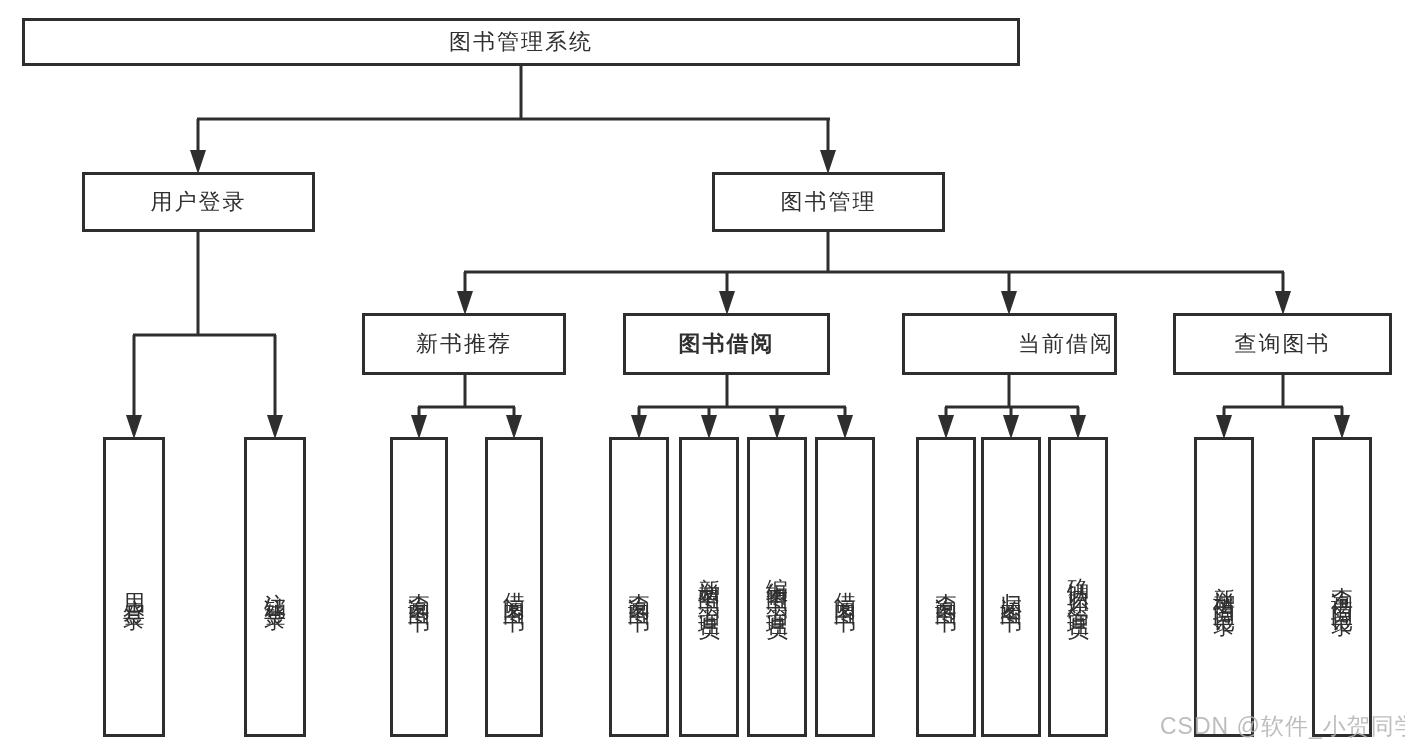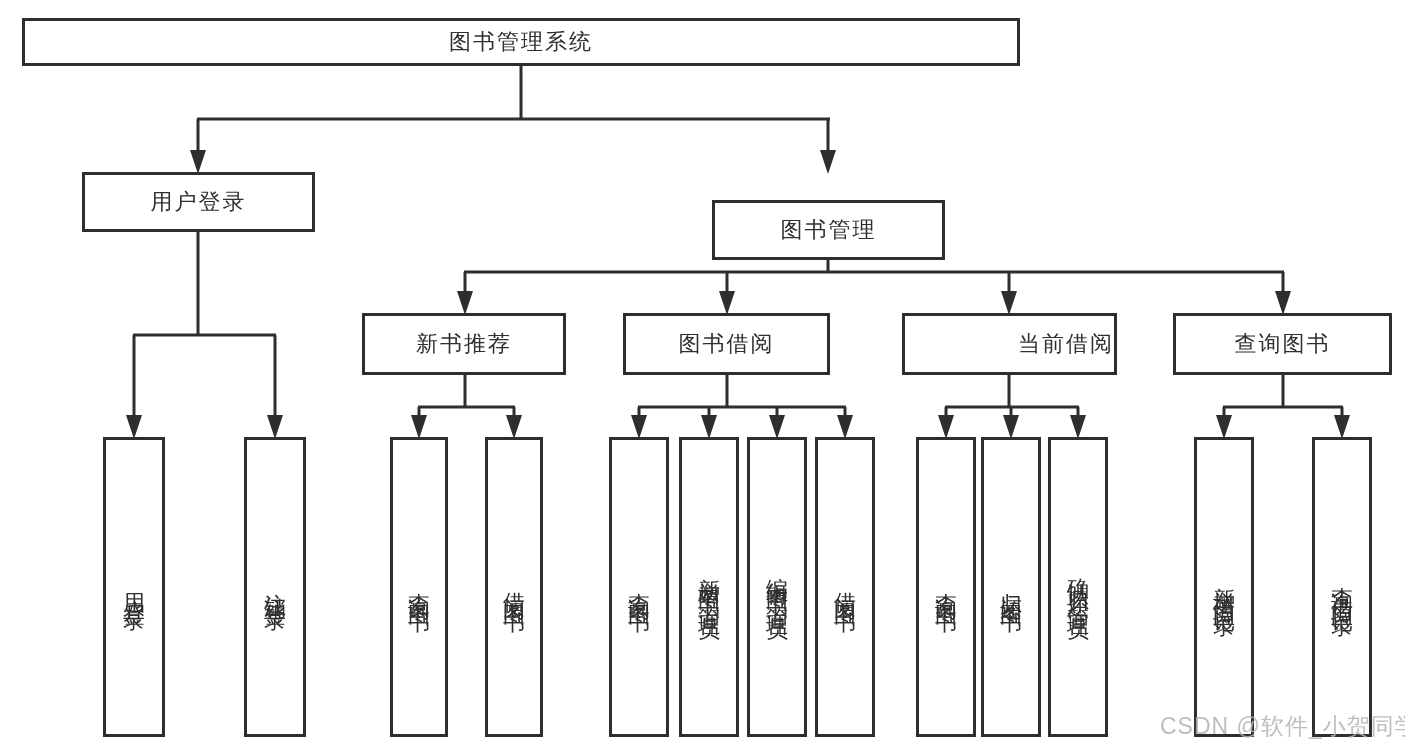--- a/index.html
+++ b/index.html
@@ -15,23 +15,23 @@
     color:#2f2f2f;
   }
   .h-node{font-size:22px;letter-spacing:2px;}
   .v-node span{
     writing-mode:vertical-rl;text-orientation:mixed;
     font-size:22px;letter-spacing:6px;line-height:1.1;
   }
   
   [data-name="node-root"]            {left:22px;  top:18px;  width:998px; height:48px;}
   [data-name="node-user-login"]      {left:82px;  top:172px; width:233px; height:60px;}
-  [data-name="node-book-management"] {left:712px; top:172px; width:233px; height:60px;margin-top:28px;}
+  [data-name="node-book-management"] {left:712px; top:172px; width:233px; height:60px;}
   [data-name="node-new-book-recommend"]{left:362px;top:313px;width:204px; height:62px;justify-content:center;}
-  [data-name="node-book-borrow"]     {left:623px; top:313px; width:207px; height:62px;}
+  [data-name="node-book-borrow"]     {left:623px; top:313px; width:207px; height:62px;font-weight:bold;}
   [data-name="node-current-borrow"]  {left:902px; top:313px; width:215px; height:62px;justify-content:flex-end;}
   [data-name="node-borrow-records"]  {left:1173px;top:313px; width:219px; height:62px;}
   [data-name="leaf-user-login"]      {left:103px; top:437px; width:62px;  height:300px;}
   [data-name="leaf-logout"]          {left:244px; top:437px; width:62px;  height:300px;}
   [data-name="leaf-recommend-query-books"]{left:390px;top:437px;width:58px;height:300px;}
   [data-name="leaf-recommend-borrow-books"]{left:485px;top:437px;width:58px;height:300px;}
   [data-name="leaf-borrow-query-books"]{left:609px;top:437px;width:60px;  height:300px;}
   [data-name="leaf-borrow-add-books"]{left:679px; top:437px; width:60px;  height:300px;}
   [data-name="leaf-borrow-edit-books"]{left:747px;top:437px; width:60px;  height:300px;}
   [data-name="leaf-borrow-borrow-books"]{left:815px;top:437px;width:60px; height:300px;}

